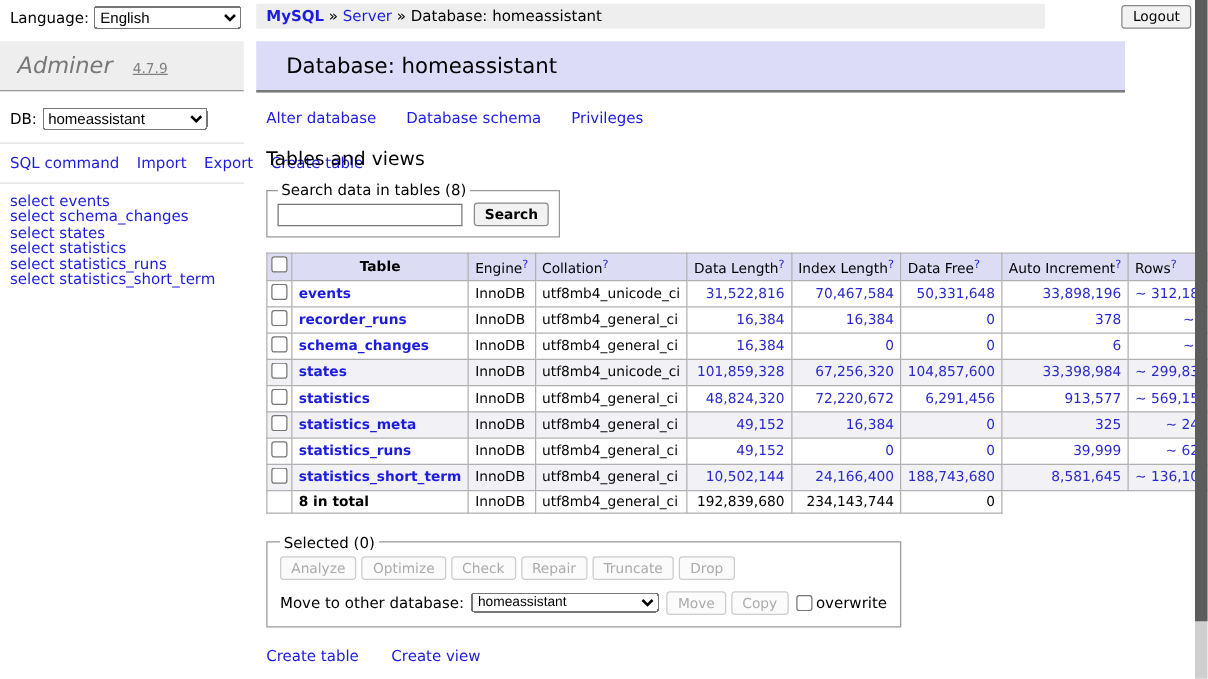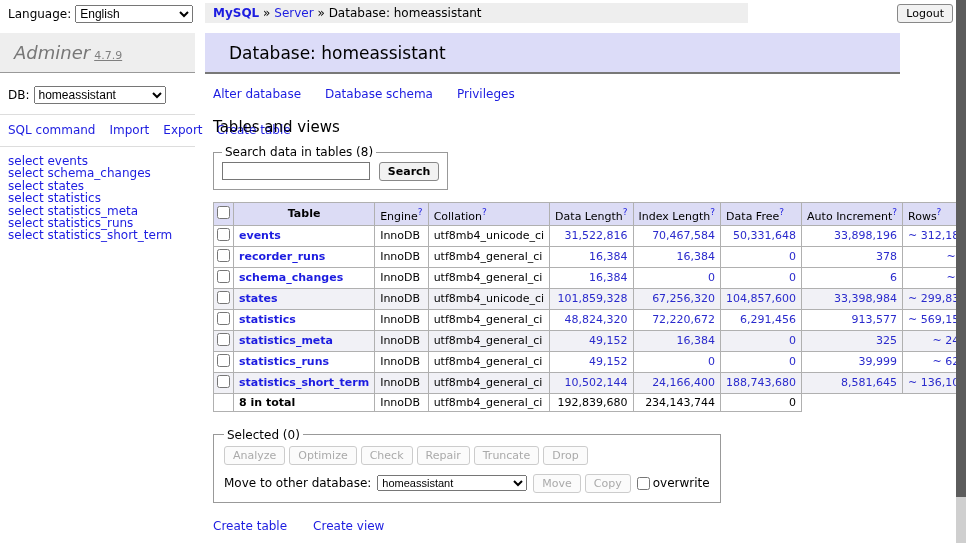--- a/index.html
+++ b/index.html
@@ -7,37 +7,37 @@
     --breadcrumb-bg:#eeeeee; --shaded-row:#f1f1f6; --border:#b0b0b0;
   }
   *{box-sizing:border-box; margin:0; padding:0;}
   html,body{width:966px;height:543px;overflow:hidden;background:#fff;
     font-family:"DejaVu Sans","Liberation Sans",sans-serif;font-size:12px;color:#000;}
   a{color:var(--link);text-decoration:none;cursor:pointer;}
 
   
   .lang{position:absolute;left:8px;top:5px;}
   .lang select{width:118px;font-size:12px;margin-left:4px;}
-  .breadcrumb{position:absolute;left:205px;top:3px;width:543px;height:20px;
+  .breadcrumb{position:absolute;left:205px;top:3px;width:631px;height:20px;
     background:var(--breadcrumb-bg);padding:3px 0 0 8px;}
   .breadcrumb b a{font-weight:bold;}
   .logout{position:absolute;top:4px;right:13px;}
   button.btn{font-size:11px;padding:2px 8px;border:1px solid #888;border-radius:3px;
     background:#f2f2f2;color:#000;cursor:pointer;font-family:inherit;}
   button.btn:disabled{border-color:#ccc;color:#aaa;background:#fbfbfb;cursor:default;}
 
   
   .scrollbar{position:absolute;right:0;top:0;width:10px;height:543px;background:#cfcfcf;}
   .scroll-thumb{position:absolute;top:0;left:0;width:10px;height:497px;background:#5c5c5c;}
 
   
   .sidebar{position:absolute;left:0;top:25px;width:195px;height:518px;background:#fff;}
   .brand{margin-top:8px;background:#eee;border-bottom:1px solid #999;
     padding:9px 14px;color:#777;font-size:18px;font-style:italic;}
-  .brand .ver{font-size:11px;font-style:normal;color:#808080;margin-left:4px;text-decoration:underline;}
+  .brand .ver{font-size:11px;font-style:normal;color:#808080;margin-left:16px;text-decoration:underline;}
   .db-row{padding:13px 8px 10px 8px;border-bottom:1px solid #ddd;}
   .db-row select{width:132px;font-size:12px;margin-left:4px;}
   .side-actions{padding:9px 8px;border-bottom:1px solid #ddd;line-height:13px;}
   .side-actions a{margin-right:14px;white-space:nowrap;}
   .side-list{padding:8px;}
   .side-list a{display:block;line-height:12.4px;white-space:nowrap;}
 
   
   .main{position:absolute;left:205px;top:33px;width:695px;}
   h2.title{background:var(--title-bg);border-bottom:2px solid #787878;
@@ -99,21 +99,20 @@
   </div>
   <div class="db-row">
     <span>DB:</span><select><option>homeassistant</option></select>
   </div>
   <div class="side-actions"><a href="#">SQL command</a><a href="#">Import</a><a href="#">Export</a><a href="#">Create table</a></div>
   <div class="side-list">
       <a href="#">select events</a>
       <a href="#">select schema_changes</a>
       <a href="#">select states</a>
       <a href="#">select statistics</a>
-      <a href="#">select statistics_meta</a>
       <a href="#">select statistics_runs</a>
       <a href="#">select statistics_short_term</a>
     </div>
 </div>
 
 <div class="main">
   <h2 class="title">Database: homeassistant</h2>
   <div class="content">
     <p class="dblinks"><a href="#">Alter database</a><a href="#">Database schema</a><a href="#">Privileges</a></p>
     <h3>Tables and views</h3>

